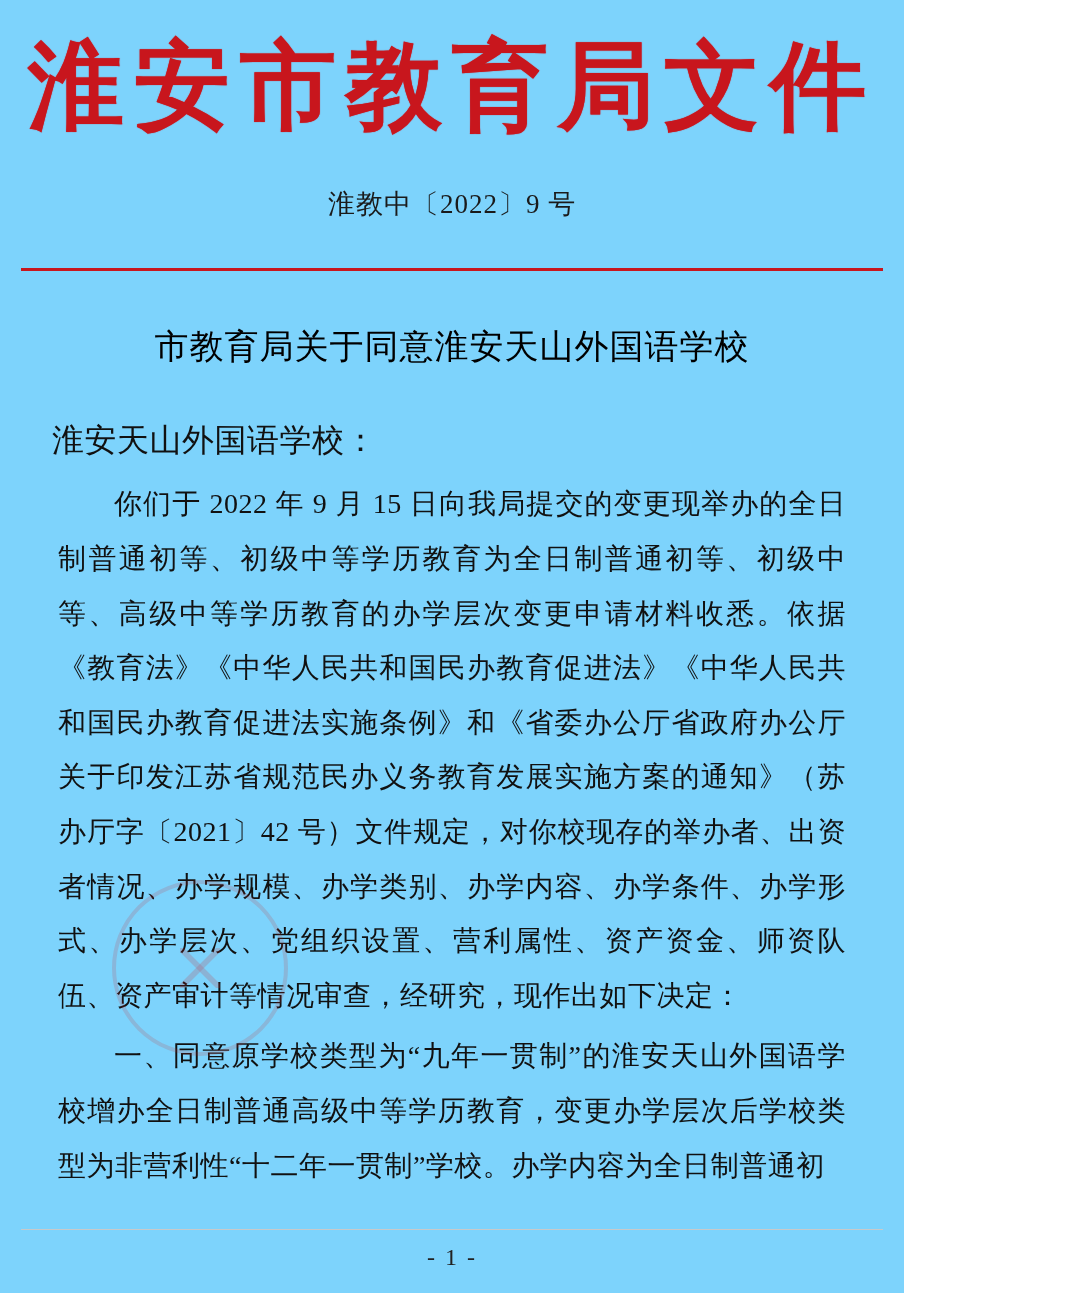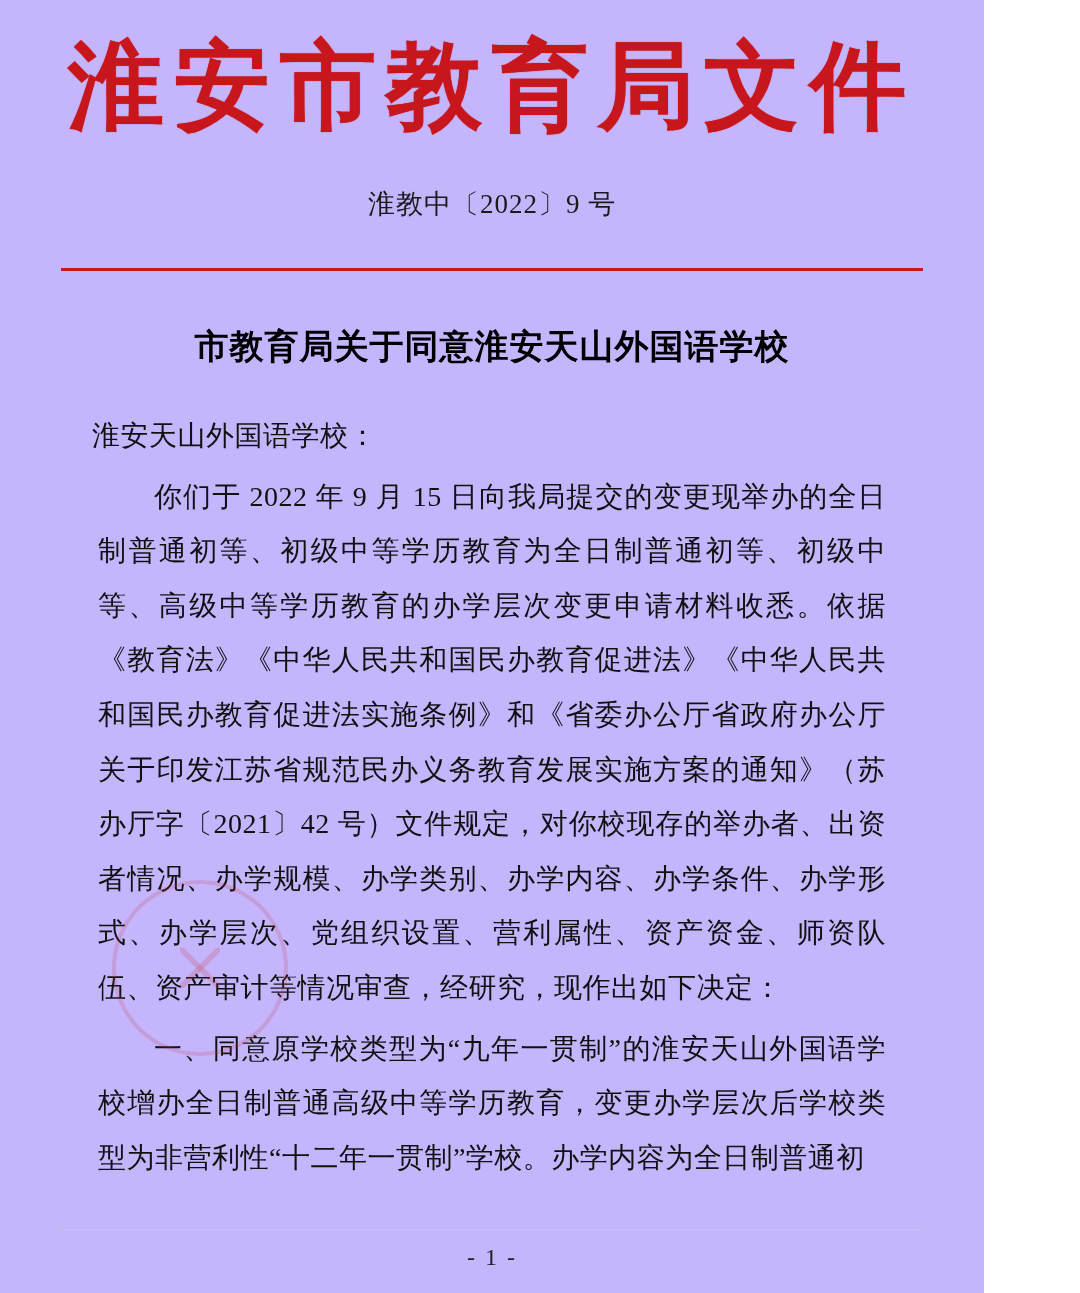--- a/index.html
+++ b/index.html
@@ -9,24 +9,24 @@
   }
   body {
     width: 1080px;
     height: 1293px;
     font-family: "Liberation Serif", "DejaVu Serif", serif;
     color: #111111;
     position: relative;
     overflow: hidden;
   }
   .page {
-    width: 984px;
+    width: 904px;
     height: 1293px;
     position: relative;
-    background: #c4b5fd;
+    background: #7dd3fc;
     box-sizing: border-box;
   }
 
   
   .masthead {
     text-align: center;
     padding-top: 26px;
   }
   .masthead-title {
     color: #c8161d;
@@ -53,37 +53,37 @@
     margin: 46px auto 0 auto;
     width: 862px;
     height: 3px;
     background: #c8161d;
   }
 
   
   .doc-title {
     margin-top: 48px;
     text-align: center;
-    font-weight: bold;
+    font-weight: normal;
     font-size: 34px;
     line-height: 1.65;
     letter-spacing: 1px;
     color: #000000;
   }
   .doc-title .line {
     display: block;
   }
 
   
   .body-wrap {
     margin: 34px auto 0 auto;
     width: 800px;
   }
   .salutation {
-    font-size: 28px;
+    font-size: 32px;
     line-height: 1.95;
     letter-spacing: 0.5px;
   }
   .para {
     font-size: 28px;
     line-height: 1.95;
     letter-spacing: 0.5px;
     text-align: justify;
     text-justify: inter-ideograph;
     text-indent: 2em;

